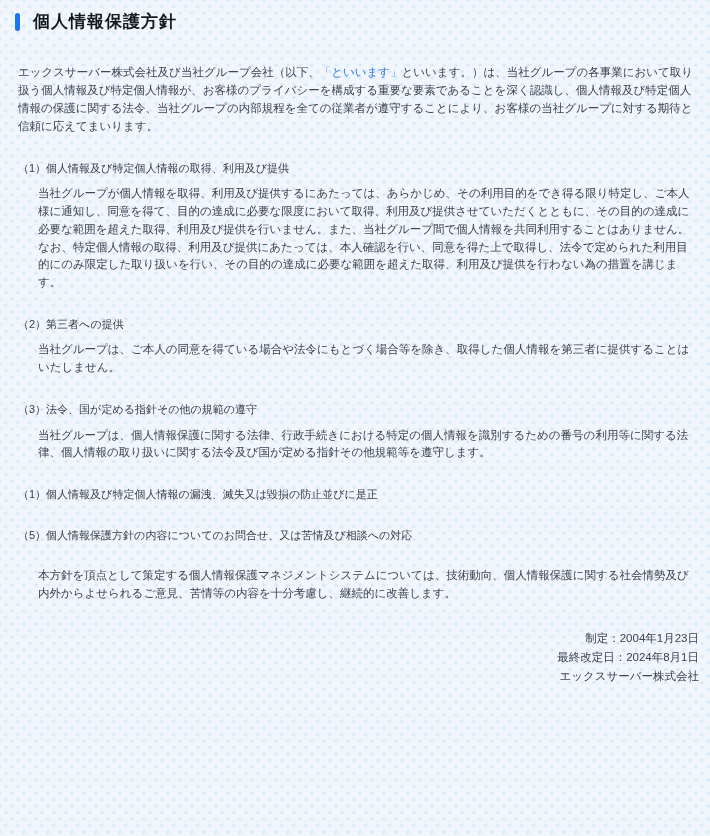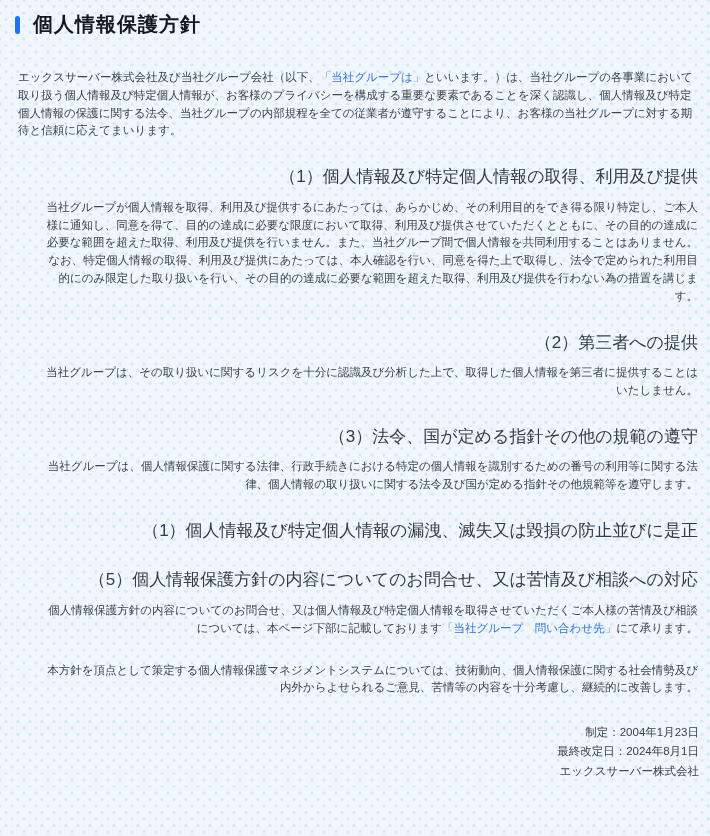--- a/index.html
+++ b/index.html
@@ -10,60 +10,59 @@
     color:var(--text,#3b424c);
     background-color:var(--bg,#f0f6fb);
     background-image:
       radial-gradient(circle, var(--dot,#d8e9f7) 1.4px, transparent 1.9px),
       radial-gradient(circle, var(--dot,#d8e9f7) 1.4px, transparent 1.9px);
     background-size:12px 13px;
     background-position:0 0,6px 6.5px;
   }
   .page-header{display:flex;align-items:center;gap:13px;padding:9px 0 0 15px;}
   .accent-bar{width:5px;height:18px;border-radius:3px;background:var(--accent,#1d73f2);flex:0 0 auto;}
-  h1.page-title{margin:0;font-size:20px;font-weight:bold;color:var(--title,#14181f);letter-spacing:1px;}
+  h1.page-title{margin:0;font-size:17px;font-weight:bold;color:var(--title,#14181f);letter-spacing:1px;}
   .intro{margin:29px 12px 24px 18px;}
   .policy-section{margin:0 12px 24px 18px;}
-  .section-heading{margin:0 0 9px 0;font-size:17px;font-weight:500;color:var(--heading,#343b45);line-height:1.5;text-align:right;}
-  .section-body{margin:0 0 0 20px;text-align:right;}
+  .section-heading{margin:0 0 9px 0;font-size:11px;font-weight:500;color:var(--heading,#343b45);line-height:1.5;}
+  .section-body{margin:0 0 0 20px;}
   .link{color:var(--link,#2f76e3);text-decoration:none;cursor:pointer;}
   .page-footer{margin:26px 11px 0 0;text-align:right;line-height:1.68;color:var(--text,#3b424c);}
 </style>
 </head>
 <body>
 
 <header class="page-header">
   <span class="accent-bar"></span>
   <h1 class="page-title">個人情報保護方針</h1>
 </header>
 
-<p class="intro"><span>エックスサーバー株式会社及び当社グループ会社（以下、</span><a class="link">「当社グループは」</a><span>といいます。）は、当社グループの各事業において取り扱う個人情報及び特定個人情報が、お客様のプライバシーを構成する重要な要素であることを深く認識し、個人情報及び特定個人情報の保護に関する法令、当社グループの内部規程を全ての従業者が遵守することにより、お客様の当社グループに対する期待と信頼に応えてまいります。</span></p>
+<p class="intro"><span>エックスサーバー株式会社及び当社グループ会社（以下、</span><a class="link">「といいます」</a><span>といいます。）は、当社グループの各事業において取り扱う個人情報及び特定個人情報が、お客様のプライバシーを構成する重要な要素であることを深く認識し、個人情報及び特定個人情報の保護に関する法令、当社グループの内部規程を全ての従業者が遵守することにより、お客様の当社グループに対する期待と信頼に応えてまいります。</span></p>
 
 <section class="policy-section">
   <h2 class="section-heading">（1）個人情報及び特定個人情報の取得、利用及び提供</h2>
   <p class="section-body">当社グループが個人情報を取得、利用及び提供するにあたっては、あらかじめ、その利用目的をでき得る限り特定し、ご本人様に通知し、同意を得て、目的の達成に必要な限度において取得、利用及び提供させていただくとともに、その目的の達成に必要な範囲を超えた取得、利用及び提供を行いません。また、当社グループ間で個人情報を共同利用することはありません。なお、特定個人情報の取得、利用及び提供にあたっては、本人確認を行い、同意を得た上で取得し、法令で定められた利用目的にのみ限定した取り扱いを行い、その目的の達成に必要な範囲を超えた取得、利用及び提供を行わない為の措置を講じます。</p>
 </section>
 
 <section class="policy-section">
   <h2 class="section-heading">（2）第三者への提供</h2>
-  <p class="section-body">当社グループは、その取り扱いに関するリスクを十分に認識及び分析した上で、取得した個人情報を第三者に提供することはいたしません。</p>
+  <p class="section-body">当社グループは、ご本人の同意を得ている場合や法令にもとづく場合等を除き、取得した個人情報を第三者に提供することはいたしません。</p>
 </section>
 
 <section class="policy-section">
   <h2 class="section-heading">（3）法令、国が定める指針その他の規範の遵守</h2>
   <p class="section-body">当社グループは、個人情報保護に関する法律、行政手続きにおける特定の個人情報を識別するための番号の利用等に関する法律、個人情報の取り扱いに関する法令及び国が定める指針その他規範等を遵守します。</p>
 </section>
 
 <section class="policy-section">
   <h2 class="section-heading">（1）個人情報及び特定個人情報の漏洩、滅失又は毀損の防止並びに是正</h2>
 </section>
 
 <section class="policy-section">
   <h2 class="section-heading">（5）個人情報保護方針の内容についてのお問合せ、又は苦情及び相談への対応</h2>
-  <p class="section-body"><span>個人情報保護方針の内容についてのお問合せ、又は個人情報及び特定個人情報を取得させていただくご本人様の苦情及び相談については、本ページ下部に記載しております</span><a class="link">「当社グループ　問い合わせ先」</a><span>にて承ります。</span></p>
 </section>
 
 <section class="policy-section">
   <p class="section-body">本方針を頂点として策定する個人情報保護マネジメントシステムについては、技術動向、個人情報保護に関する社会情勢及び内外からよせられるご意見、苦情等の内容を十分考慮し、継続的に改善します。</p>
 </section>
 
 <footer class="page-footer">
   <div>制定：2004年1月23日</div>
   <div>最終改定日：2024年8月1日</div>
   <div>エックスサーバー株式会社</div>

